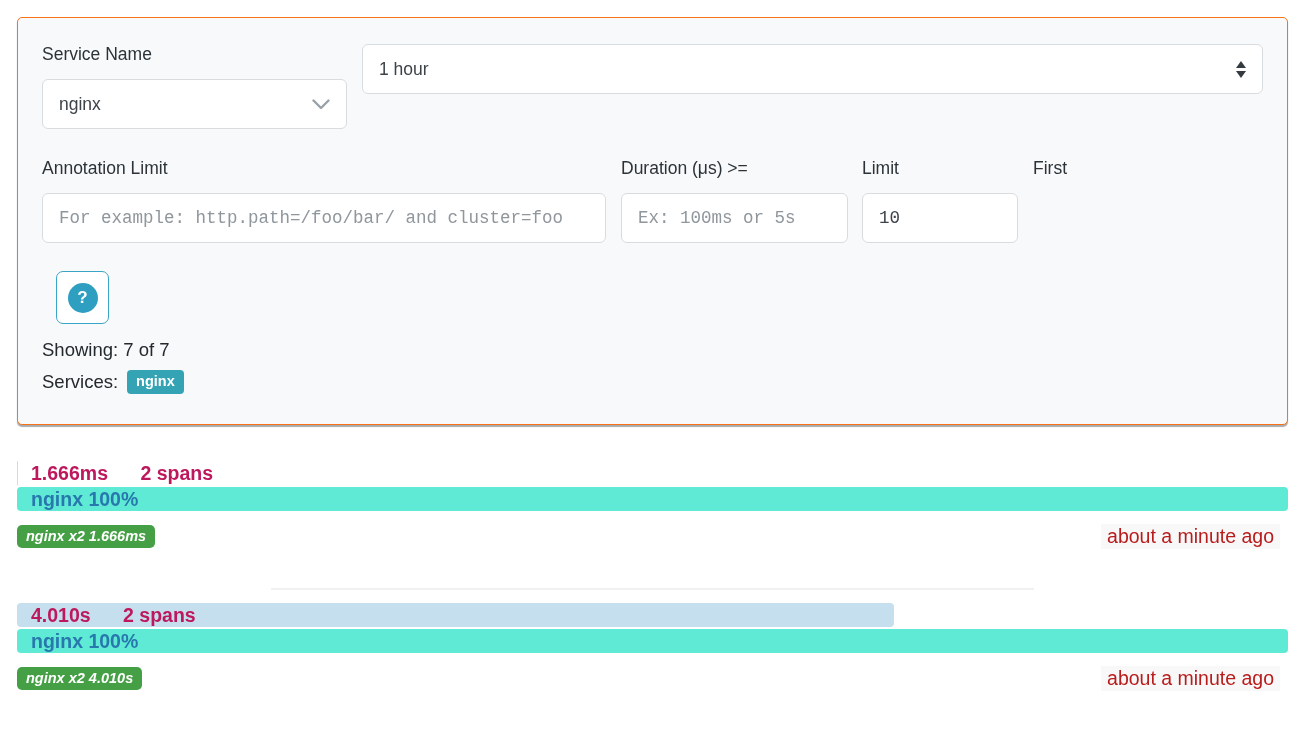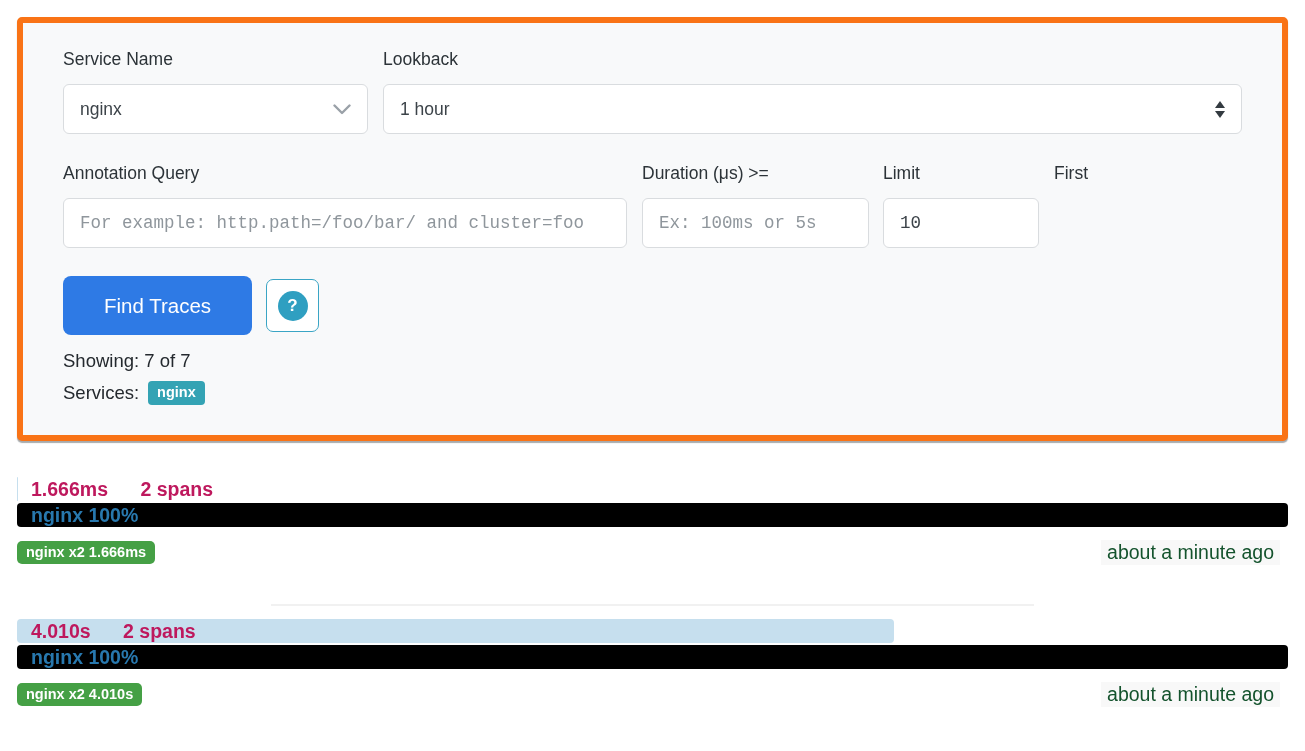--- a/index.html
+++ b/index.html
@@ -9,24 +9,24 @@
     background: #ffffff;
     font-family: "Liberation Sans", sans-serif;
     color: #2d3338;
     overflow: hidden;
   }
 
   
   .panel {
     margin: 17px 17px 0;
     background: #f8f9fa;
-    border: 6px solid #f97316;
+    border: 1px solid #f97316;
     border-radius: 5px;
     box-shadow: 0 2px 1px rgba(60,66,72,.45);
-    padding: 26px 40px 30px;
+    padding: 26px 24px 30px;
   }
   .form-row { display: flex; }
   .row-2 { margin-top: 29px; }
   .field label {
     display: block;
     font-size: 17.5px;
     color: #2c3338;
     margin-bottom: 14px;
   }
   .control {
@@ -95,32 +95,32 @@
   .traces { margin: 36px 17px 0; }
   .trace-header {
     position: relative; height: 24px; line-height: 24px;
     font-size: 19.5px; font-weight: bold; color: #be185d;
   }
   .duration-bar { position: absolute; left: 0; top: 0; bottom: 0; background: #c6dfee; border-radius: 4px; }
   .t-duration { position: relative; margin-left: 14px; margin-right: 27px; }
   .t-spans { position: relative; }
   .service-bar {
     margin-top: 2px; height: 24px; line-height: 24px;
-    background: #000000; border-radius: 4px;
+    background: #5eead4; border-radius: 4px;
     font-size: 19.5px; font-weight: bold; color: #2878ae;
     white-space: nowrap; overflow: visible;
   }
   .service-bar .sb-label { margin-left: 14px; }
   .trace-meta { margin-top: 13px; height: 26px; display: flex; justify-content: space-between; align-items: center; }
   .badge-green {
     background: #45a045; color: #fff;
     font-weight: bold; font-size: 14.5px;
-    border-radius: 5px; padding: 4px 9px 5px; line-height: 1;
-  }
-  .timestamp { color: #14532d; font-size: 19.5px; background: #f8f8f8; padding: 1px 6px; margin-right: 8px; }
+    border-radius: 5px; padding: 4px 9px 5px; line-height: 1; font-style: italic;
+  }
+  .timestamp { color: #b91c1c; font-size: 19.5px; background: #f8f8f8; padding: 1px 6px; margin-right: 8px; }
   .divider { width: 60%; margin: 38px auto 13px; border-top: 2px solid #f1f1f1; height: 0; }
 </style>
 </head>
 <body>
 
 <div>
 
   <div class="panel">
 
     <div class="form-row row-1">
@@ -131,54 +131,52 @@
           <span class="chevron">
             <svg width="18" height="11" viewBox="0 0 18 11">
                 <polyline points="1.5,1.5 9,9 16.5,1.5" fill="none" stroke="#9aa1a8" stroke-width="2.4" stroke-linecap="round" stroke-linejoin="round"></polyline>
               </svg>
           </span>
         </div>
       </div>
 
 
       <div class="field f-lookback">
-        <label>Lookback</label>
         <div class="control select" tabindex="0">
           <span>1 hour</span>
           <span class="updown">
               <span class="tri-up"></span>
               <span class="tri-down"></span>
             </span>
         </div>
       </div>
     </div>
 
     <div class="form-row row-2">
       <div class="field f-annotation">
-        <label>Annotation Query</label>
+        <label>Annotation Limit</label>
         <input class="control" type="text" placeholder="For example: http.path=/foo/bar/ and cluster=foo" style="">
       </div>
 
       <div class="field f-duration">
         <label>Duration (μs) &gt;=</label>
         <input class="control" type="text" placeholder="Ex: 100ms or 5s" style="">
       </div>
 
       <div class="field f-limit">
         <label>Limit</label>
         <input class="control" type="text" value="10" style="">
       </div>
 
       <div class="field f-sort">
         <label>First</label>
       </div>
     </div>
 
     <div class="actions-row">
-      <button class="find-btn">Find Traces</button>
       <button class="help-btn">
         <span class="help-circle">?</span>
       </button>
     </div>
 
     <div class="showing">Showing: 7 of 7</div>
 
     <div class="services-row">
       <span>Services:</span>
       <span class="service-badge">nginx</span>

